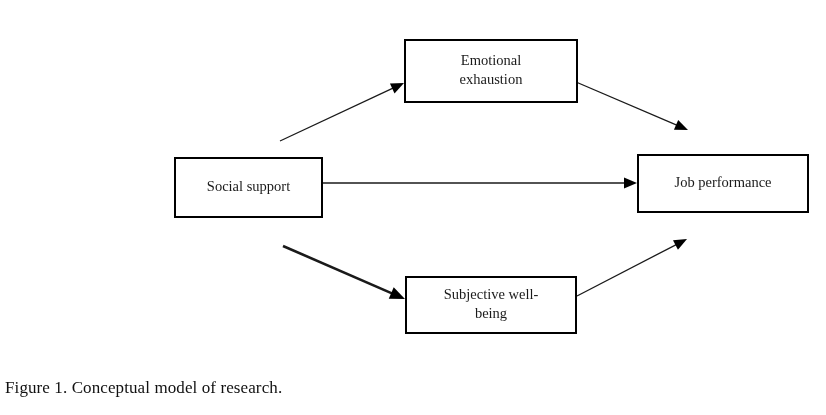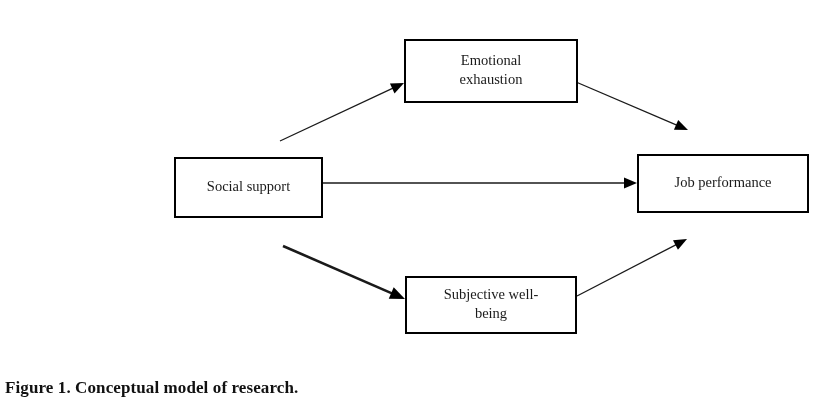--- a/index.html
+++ b/index.html
@@ -49,21 +49,21 @@
   }
   .edge-thin { stroke-width: 1.3; }
   .edge-thick { stroke-width: 2.6; }
   .arrow-head-thin { fill: #000000; }
   .arrow-head-thick { fill: #000000; }
   #figure-caption {
     position: absolute;
     left: 5px;
     top: 378px;
     font-family: "Liberation Serif", "DejaVu Serif", serif;
-    font-weight: bold;
+    font-weight: normal;
     font-size: 17px;
     letter-spacing: 0.1px;
     color: #111111;
     white-space: nowrap;
   }
 </style>
 </head>
 <body>
 
 <div id="figure-root">

